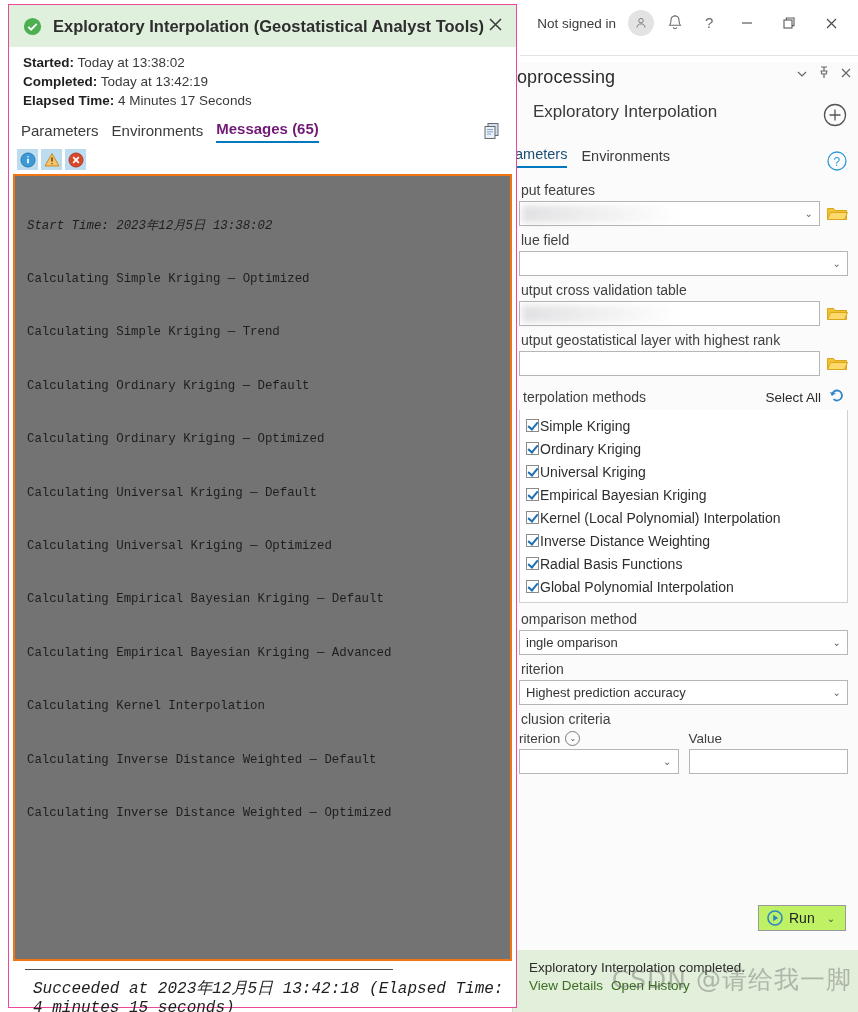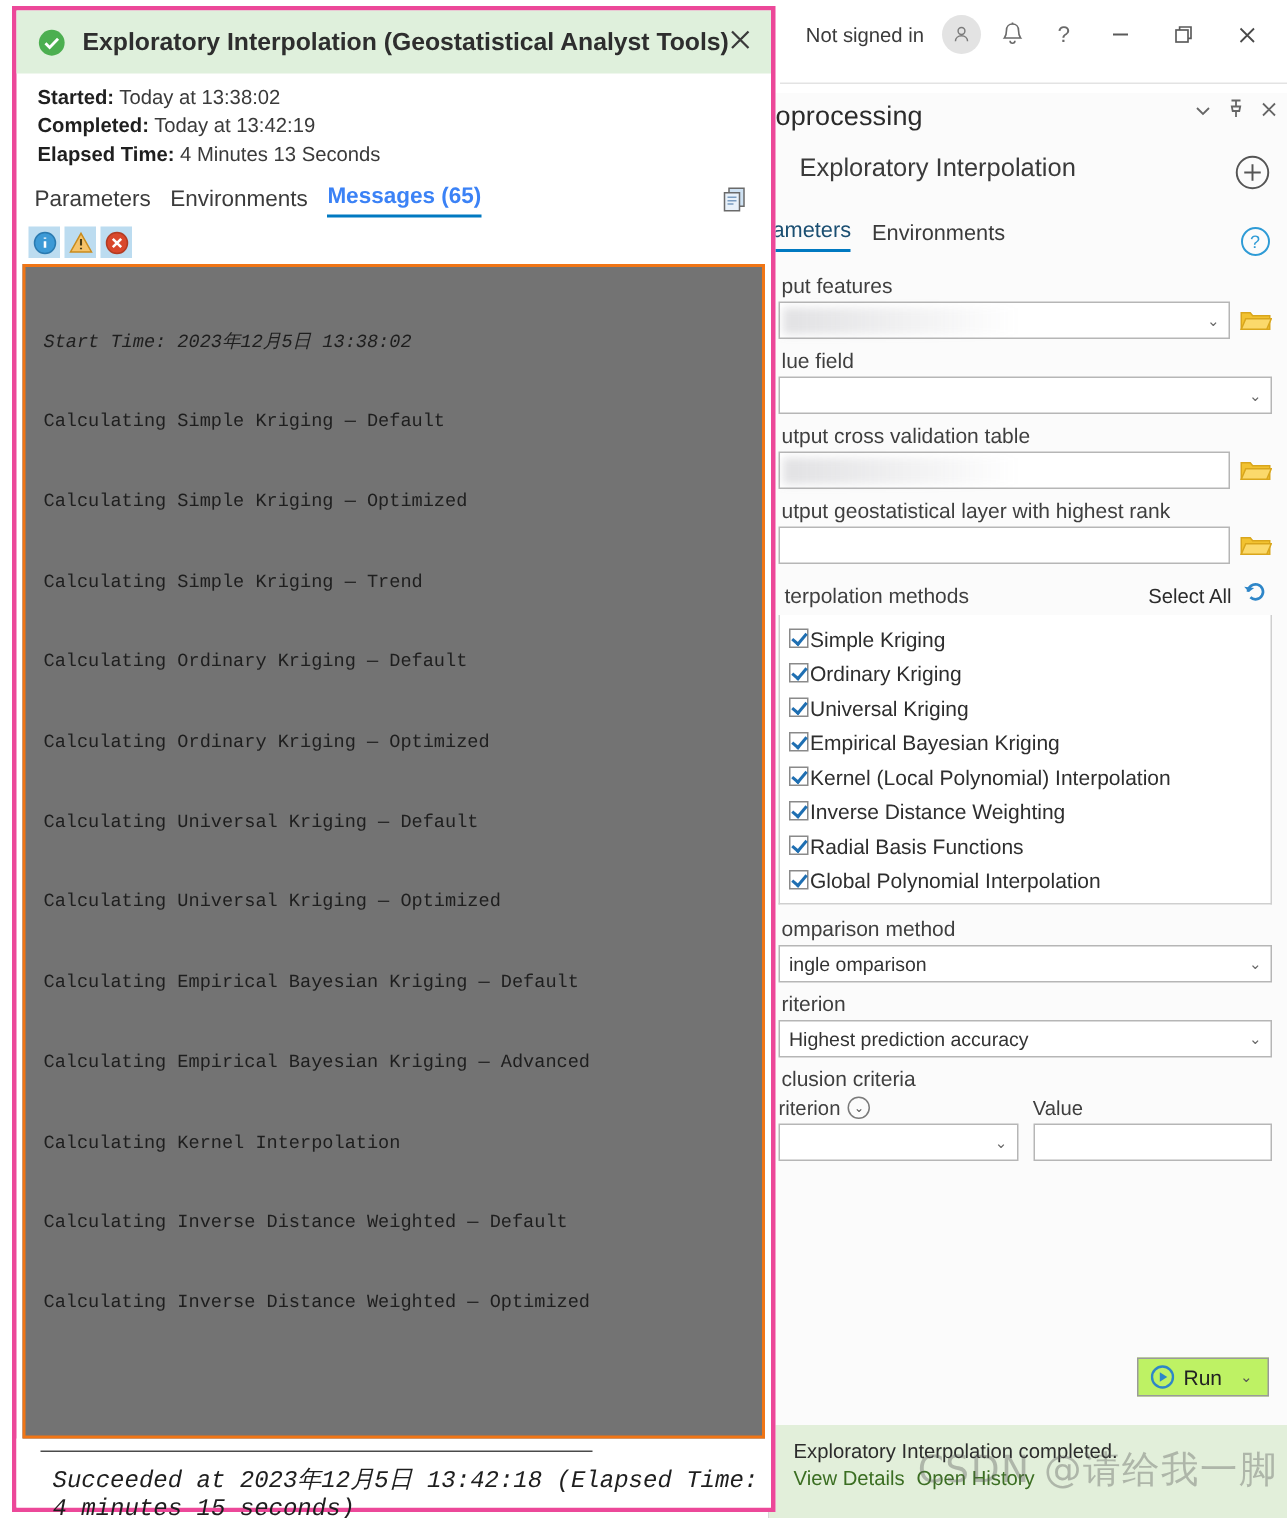--- a/index.html
+++ b/index.html
@@ -126,41 +126,41 @@
 
   .watermark {
     position: absolute; right: 6px; bottom: 16px;
     font-size: 25px; color: rgba(90,90,90,.38); white-space: nowrap;
     font-family: "DejaVu Sans", sans-serif; letter-spacing: 1px;
   }
 
   
   .dialog {
     position: absolute; left: 8px; top: 4px; width: 509px; height: 1004px;
-    background: #ffffff; border: 3px solid #ec4899;
+    background: #ffffff; border: 1px solid #ec4899;
     display: flex; flex-direction: column;
   }
   .dlg-title {
     height: 42px; background: #dff0dc; display: flex; align-items: center; gap: 11px;
     padding: 0 10px 0 14px; position: relative;
   }
   .ok-badge { width: 19px; height: 19px; flex: 0 0 19px; }
   .dlg-title-text { font-size: 16.5px; font-weight: bold; color: #2e2e2e; }
   .dlg-close { position: absolute; right: 12px; top: 11px; color: #3a3a3a; }
 
   .dlg-meta { padding: 8px 0 0 14px; }
   .meta-line { font-size: 13.5px; color: #3a3a3a; margin-bottom: 4px; }
   .meta-line b { color: #1f1f1f; }
 
   .dlg-tabs {
     display: flex; align-items: flex-end; gap: 13px; padding: 8px 0 0 12px;
     font-size: 15px; color: #3b3b3b; position: relative;
   }
   .dlg-tab { padding-bottom: 4px; }
-  .dlg-tab.active { font-weight: bold; color: #3b82f6; border-bottom: 2px solid #0079c1; }
+  .dlg-tab.active { font-weight: bold; color: #701a75; border-bottom: 2px solid #0079c1; }
   .copy-ico { position: absolute; right: 14px; bottom: 2px; width: 20px; height: 20px; }
 
   .filter-icons { display: flex; gap: 3px; padding: 6px 0 4px 8px; }
   .filt {
     width: 21px; height: 21px; display: flex; align-items: center; justify-content: center;
     background: #bcdcf0;
   }
 
   .log-frame {
     margin: 0 4px 0 4px; border: 2px solid #f07515; flex: 1;
@@ -457,21 +457,21 @@
       <div class="meta-line">
         <b>Started:</b>
         <span>Today at 13:38:02</span>
       </div>
       <div class="meta-line">
         <b>Completed:</b>
         <span>Today at 13:42:19</span>
       </div>
       <div class="meta-line">
         <b>Elapsed Time:</b>
-        <span>4 Minutes 13 Seconds</span>
+        <span>4 Minutes 17 Seconds</span>
       </div>
     </div>
 
     <div class="dlg-tabs">
       <span class="dlg-tab">Parameters</span>
       <span class="dlg-tab">Environments</span>
       <span class="dlg-tab active">Messages (65)</span>
       <span class="copy-ico">
         <svg width="20" height="20" viewBox="0 0 20 20">
             <rect x="6" y="2.5" width="10" height="12" fill="#cfe2f3" stroke="#6a6a6a" stroke-width="1"></rect>
@@ -498,21 +498,20 @@
         <svg width="16" height="16" viewBox="0 0 16 16">
             <circle cx="8" cy="8" r="7" fill="#d9482c" stroke="#b33b22"></circle>
             <path d="M5.2 5.2l5.6 5.6M10.8 5.2l-5.6 5.6" stroke="#fff" stroke-width="1.7"></path>
           </svg>
       </span>
     </div>
 
     <div class="log-frame">
       <div class="log">
         <div class="italic">Start Time: 2023年12月5日 13:38:02</div>
-        <div>Calculating Simple Kriging — Default</div>
         <div>Calculating Simple Kriging — Optimized</div>
         <div>Calculating Simple Kriging — Trend</div>
         <div>Calculating Ordinary Kriging — Default</div>
         <div>Calculating Ordinary Kriging — Optimized</div>
         <div>Calculating Universal Kriging — Default</div>
         <div>Calculating Universal Kriging — Optimized</div>
         <div>Calculating Empirical Bayesian Kriging — Default</div>
         <div>Calculating Empirical Bayesian Kriging — Advanced</div>
         <div>Calculating Kernel Interpolation</div>
         <div>Calculating Inverse Distance Weighted — Default</div>

